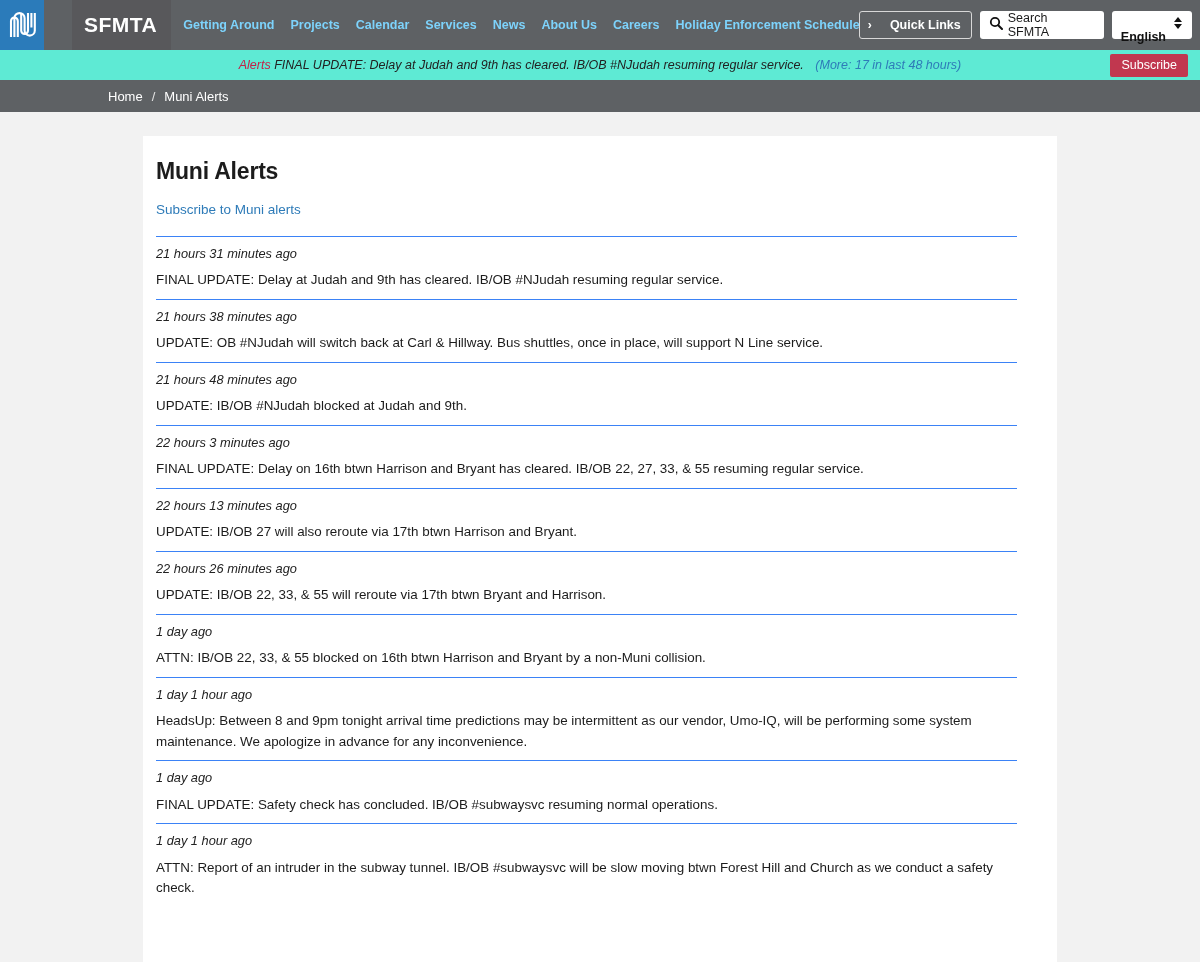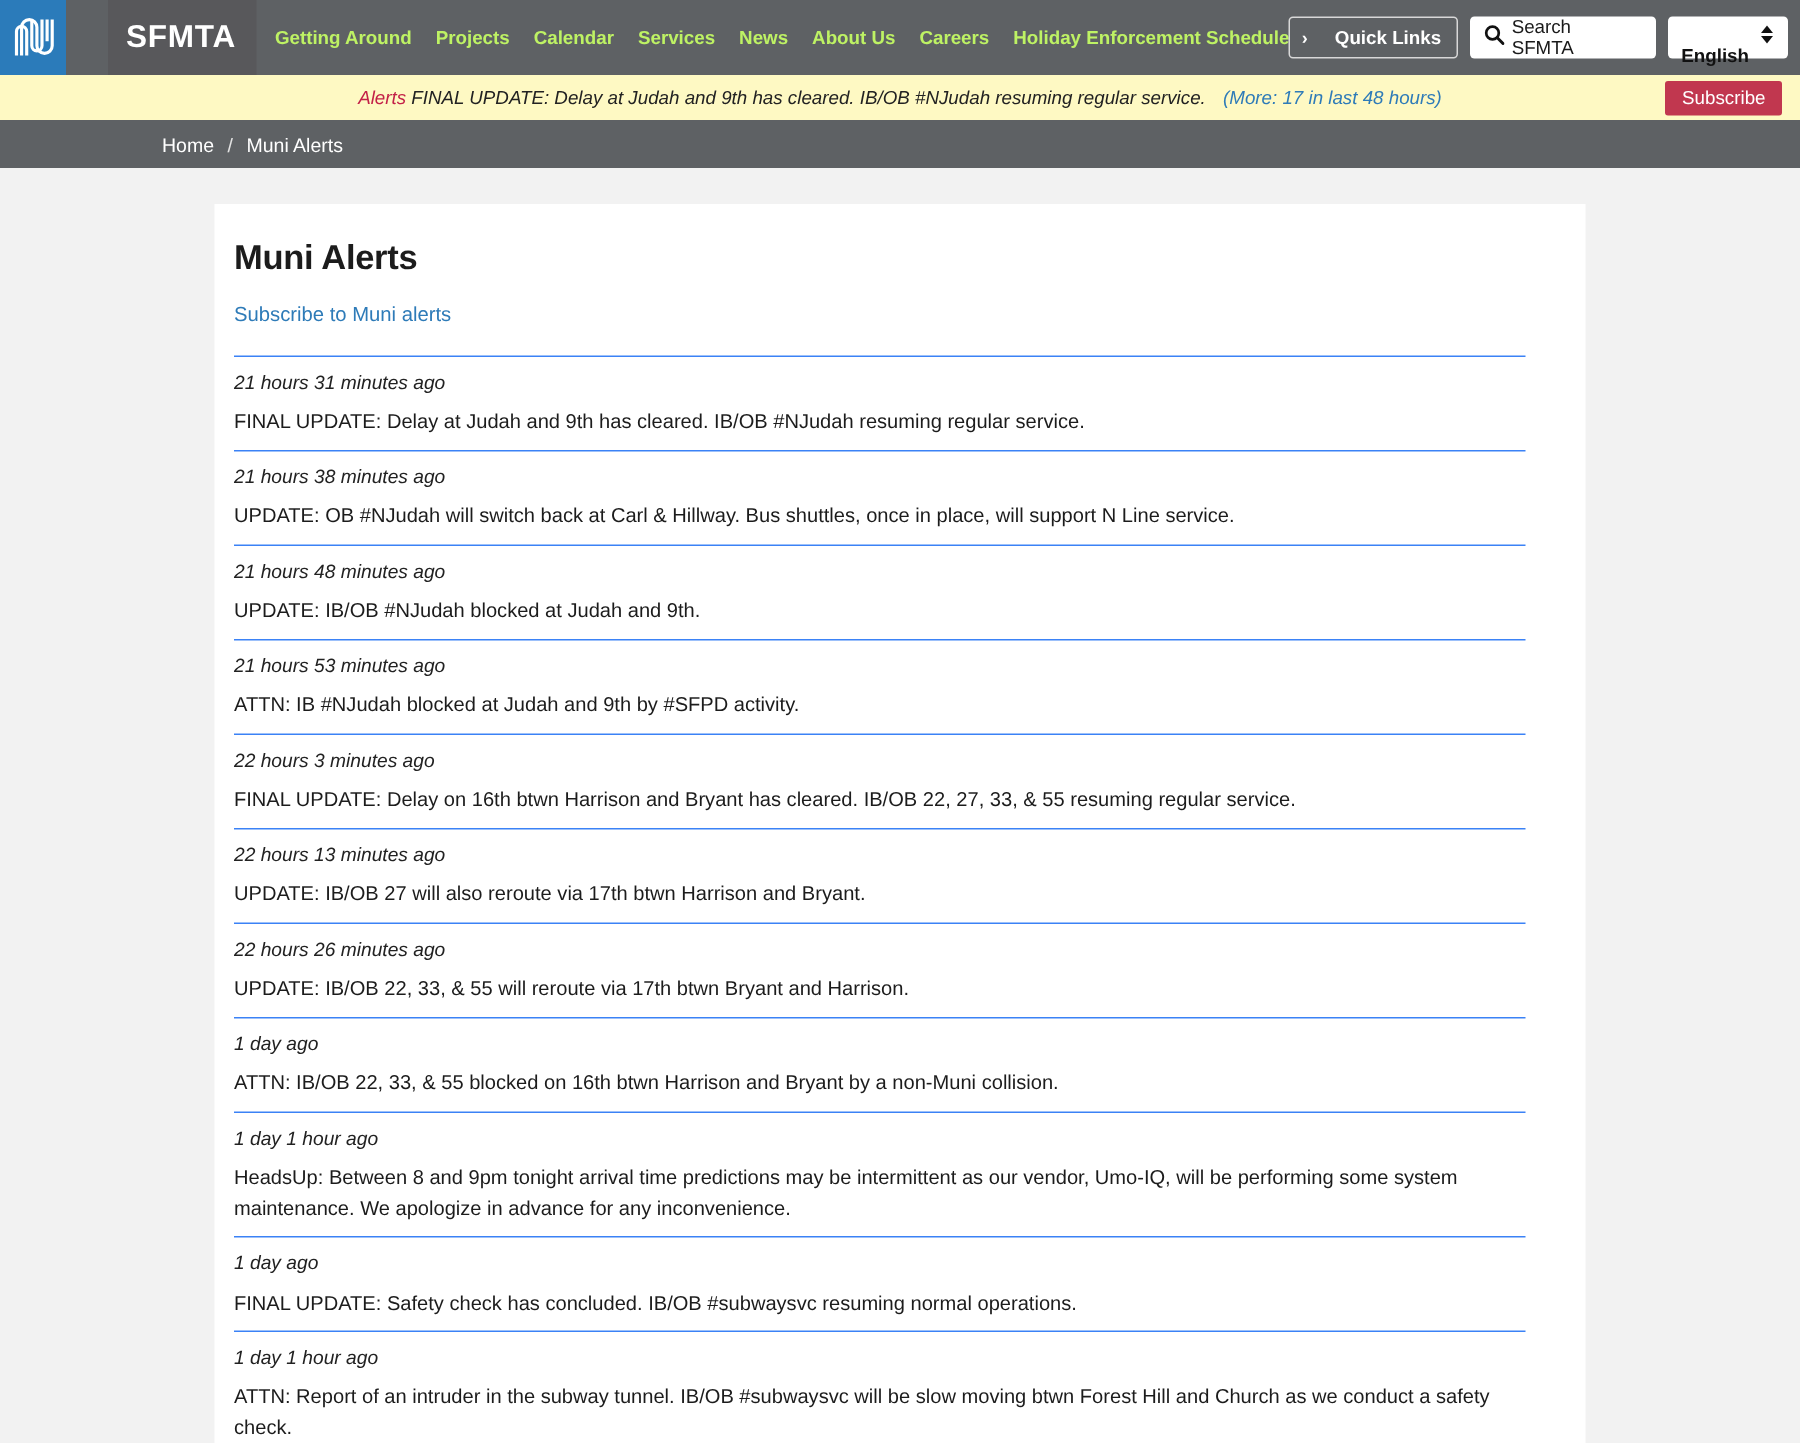--- a/index.html
+++ b/index.html
@@ -47,21 +47,21 @@
   }
   .mainnav {
     display: flex;
     align-items: center;
     gap: 16px;
     padding-left: 12px;
     flex: 1 1 auto;
     min-width: 0;
   }
   .mainnav a {
-    color: #bef264;
+    color: #7dd3fc;
     font-size: 12.5px;
     font-weight: bold;
     text-decoration: none;
     white-space: nowrap;
   }
   .topright {
     display: flex;
     align-items: center;
     gap: 8px;
     padding-right: 8px;
@@ -104,21 +104,21 @@
     height: 28px;
     background: #ffffff;
     border-radius: 3px;
     padding: 0 9px;
     cursor: pointer;
   }
   .langbox .label { font-size: 12.5px; color: #111; font-weight: bold; margin-top: 24px; }
 
   
   .alertstrip {
-    background: #fef9c3;
+    background: #5eead4;
     height: 30px;
     display: flex;
     align-items: center;
     position: relative;
     padding: 0 12px 0 0;
   }
   .alertstrip-inner {
     position: absolute;
     left: 0; right: 0;
     text-align: center;
@@ -299,24 +299,20 @@
       </div>
       <div class="alert-item">
         <div class="alert-time">21 hours 38 minutes ago</div>
         <div class="alert-msg">UPDATE: OB #NJudah will switch back at Carl &amp; Hillway. Bus shuttles, once in place, will support N Line service.</div>
       </div>
       <div class="alert-item">
         <div class="alert-time">21 hours 48 minutes ago</div>
         <div class="alert-msg">UPDATE: IB/OB #NJudah blocked at Judah and 9th.</div>
       </div>
       <div class="alert-item">
-        <div class="alert-time">21 hours 53 minutes ago</div>
-        <div class="alert-msg">ATTN: IB #NJudah blocked at Judah and 9th by #SFPD activity.</div>
-      </div>
-      <div class="alert-item">
         <div class="alert-time">22 hours 3 minutes ago</div>
         <div class="alert-msg">FINAL UPDATE: Delay on 16th btwn Harrison and Bryant has cleared. IB/OB 22, 27, 33, &amp; 55 resuming regular service.</div>
       </div>
       <div class="alert-item">
         <div class="alert-time">22 hours 13 minutes ago</div>
         <div class="alert-msg">UPDATE: IB/OB 27 will also reroute via 17th btwn Harrison and Bryant.</div>
       </div>
       <div class="alert-item">
         <div class="alert-time">22 hours 26 minutes ago</div>
         <div class="alert-msg">UPDATE: IB/OB 22, 33, &amp; 55 will reroute via 17th btwn Bryant and Harrison.</div>

